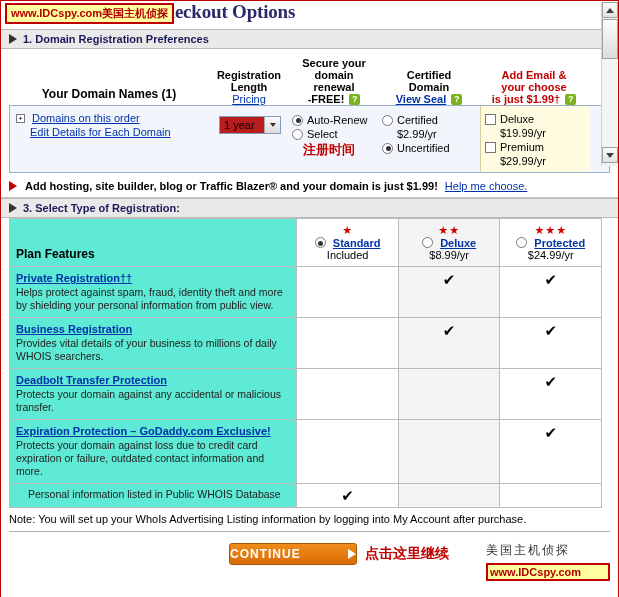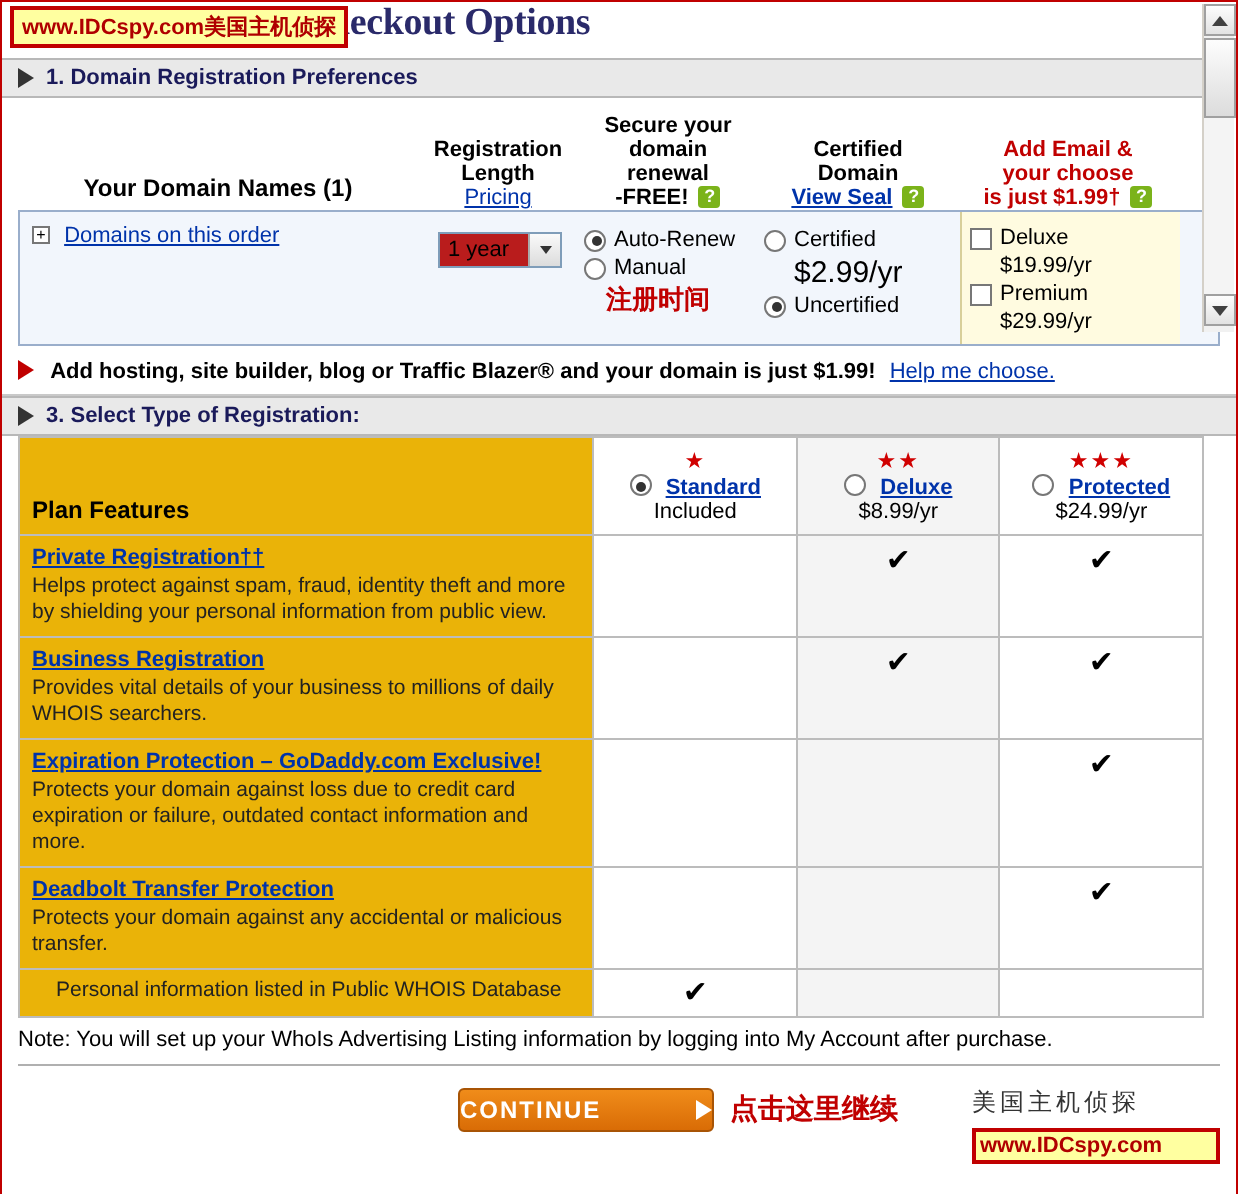--- a/index.html
+++ b/index.html
@@ -270,21 +270,21 @@
     margin: 0 8px;
     border: 1px solid #a8a8a8;
     border-collapse: collapse;
     width: 593px;
   }
   .plans td, .plans th {
     border: 1px solid #bcbcbc;
     vertical-align: top;
     padding: 5px 6px;
   }
-  .plans .feat { width: 283px; background: #eab308; }
+  .plans .feat { width: 283px; background: #5eead4; }
   .plans .pcol { width: 100px; text-align: center; background: #fff; }
   .plans .pcol.alt { background: #f4f4f4; }
   thead td { background: #fff; vertical-align: bottom; height: 48px; }
   .stars { color: #d00000; font-size: 11px; letter-spacing: 1px; }
   .plan-name {
     font-weight: bold;
     color: #0033aa;
     text-decoration: underline;
     font-size: 11px;
   }
@@ -429,48 +429,51 @@
         </div>
       </div>
     </div>
 
     <div class="prefs-body">
       <div class="pb-names">
         <div>
           <span class="plusbox">+</span>
           <span class="lnk">Domains on this order</span>
         </div>
+        <div style="padding-left:14px;margin-top:2px;">
+          <span class="lnk">Edit Details for Each Domain</span>
+        </div>
       </div>
 
       <div class="pb-len">
         <div class="select">
           <span>1 year</span>
           <span class="arw">
               <span class="caret"></span>
             </span>
         </div>
       </div>
 
       <div class="pb-ren">
         <div class="radio-row">
           <span class="radio on"></span>
           <span>Auto-Renew</span>
         </div>
         <div class="radio-row">
           <span class="radio"></span>
-          <span>Manual</span>
+          <span>Select</span>
         </div>
       </div>
 
       <div class="pb-cert">
         <div class="radio-row">
           <span class="radio"></span>
           <span>Certified</span>
         </div>
-        <div style="padding-left:15px;font-size:15px;">$2.99/yr</div>
+        <div style="padding-left:15px;font-size:11px;">$2.99/yr</div>
         <div class="radio-row">
           <span class="radio on"></span>
           <span>Uncertified</span>
         </div>
       </div>
 
       <div class="pb-email">
         <div class="check-row">
           <span class="cbox"></span>
           <span>Deluxe</span>
@@ -544,31 +547,31 @@
         <td class="feat">
           <span class="ftitle">Business Registration</span>
           <span class="fdesc">Provides vital details of your business to millions of daily WHOIS searchers.</span>
         </td>
         <td class="pcol"><span class="check"></span></td>
         <td class="pcol alt"><span class="check">✔</span></td>
         <td class="pcol"><span class="check">✔</span></td>
       </tr>
       <tr>
         <td class="feat">
-          <span class="ftitle">Expiration Protection – GoDaddy.com Exclusive!</span>
-          <span class="fdesc">Protects your domain against loss due to credit card expiration or failure, outdated contact information and more.</span>
+          <span class="ftitle">Deadbolt Transfer Protection</span>
+          <span class="fdesc">Protects your domain against any accidental or malicious transfer.</span>
         </td>
         <td class="pcol"><span class="check"></span></td>
         <td class="pcol alt"><span class="check"></span></td>
         <td class="pcol"><span class="check">✔</span></td>
       </tr>
       <tr>
         <td class="feat">
-          <span class="ftitle">Deadbolt Transfer Protection</span>
-          <span class="fdesc">Protects your domain against any accidental or malicious transfer.</span>
+          <span class="ftitle">Expiration Protection – GoDaddy.com Exclusive!</span>
+          <span class="fdesc">Protects your domain against loss due to credit card expiration or failure, outdated contact information and more.</span>
         </td>
         <td class="pcol"><span class="check"></span></td>
         <td class="pcol alt"><span class="check"></span></td>
         <td class="pcol"><span class="check">✔</span></td>
       </tr>
       <tr class="plain-row">
         <td class="feat">
           <span class="fdesc" style="padding-left:12px;">Personal information listed in Public WHOIS Database</span>
         </td>
         <td class="pcol"><span class="check">✔</span></td>

